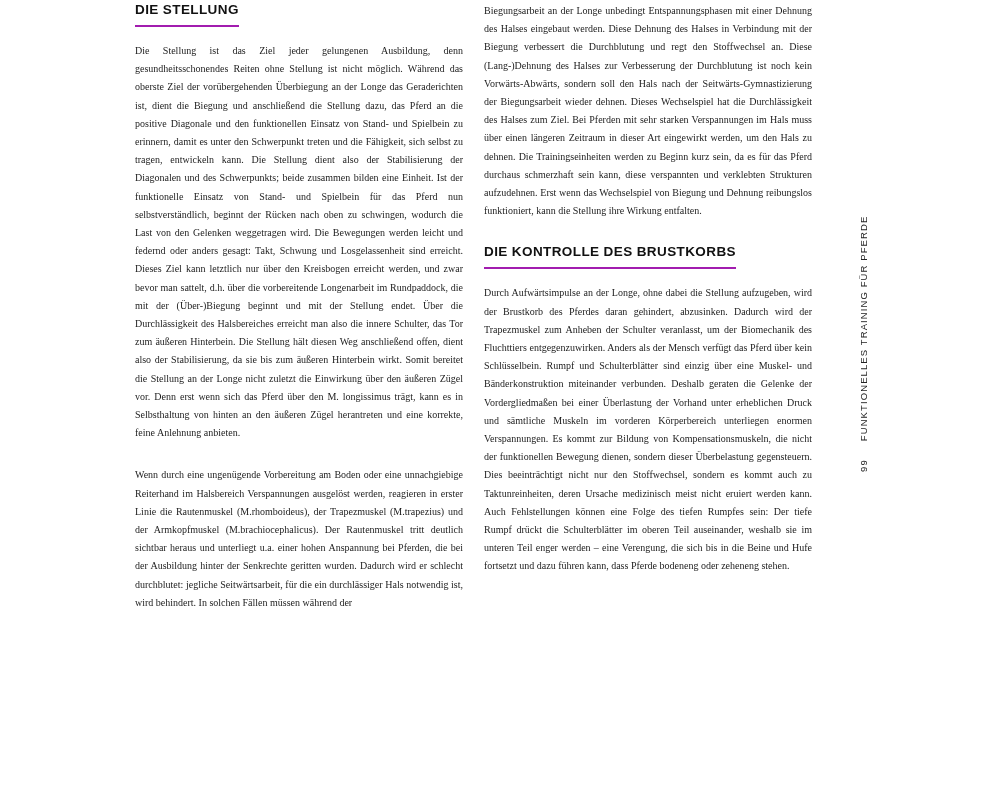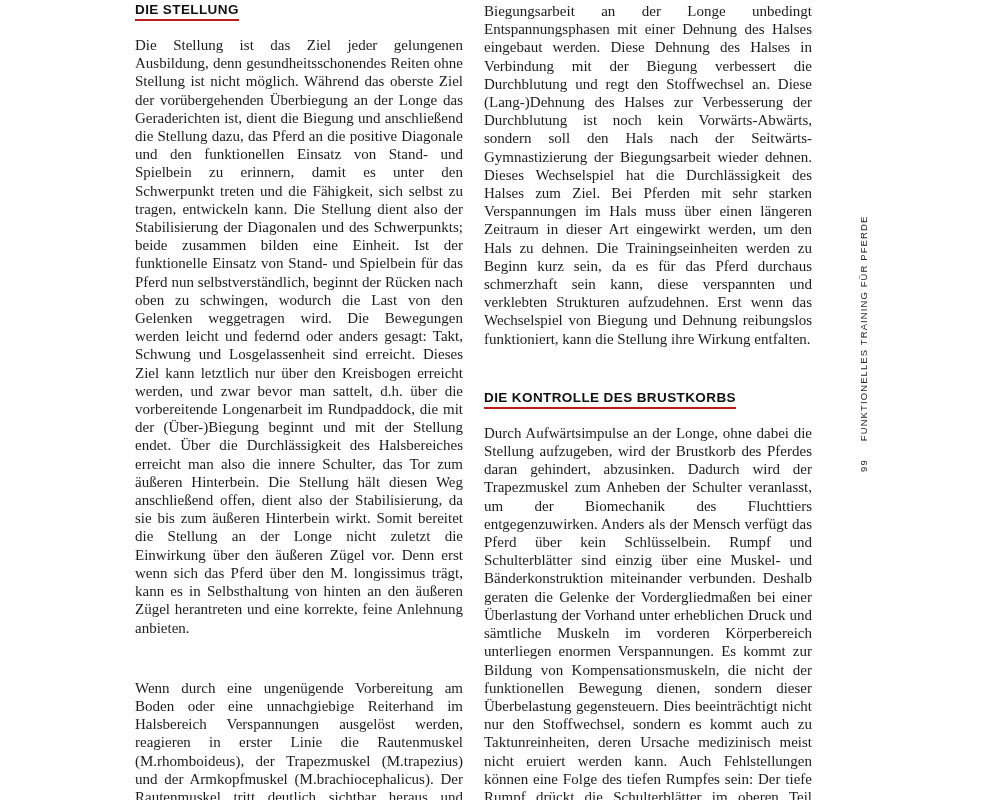--- a/index.html
+++ b/index.html
@@ -18,31 +18,31 @@
   .section-heading {
     font-family: "Liberation Sans", sans-serif;
     font-size: 13.5px;
     font-weight: bold;
     letter-spacing: 0.4px;
     color: #111;
     margin-bottom: 15px;
   }
   .heading-underline {
     display: inline-block;
-    border-bottom: 2px solid #b91c1c;
-    padding-bottom: 2px;
+    border-bottom: 2px solid #a21caf;
+    padding-bottom: 8px;
   }
   .body-text {
-    font-size: 15px;
+    font-size: 10px;
     line-height: 18.2px;
     text-align: justify;
     hyphens: auto;
     -webkit-hyphens: auto;
   }
-  .section-gap { margin-top: 42px; }
+  .section-gap { margin-top: 24px; }
   .margin-label {
     position: absolute;
     left: 858px;
     top: 472px;
     transform: rotate(-90deg);
     transform-origin: 0 0;
     white-space: nowrap;
     font-family: "Liberation Sans", sans-serif;
     font-size: 9.5px;
     letter-spacing: 1.1px;

